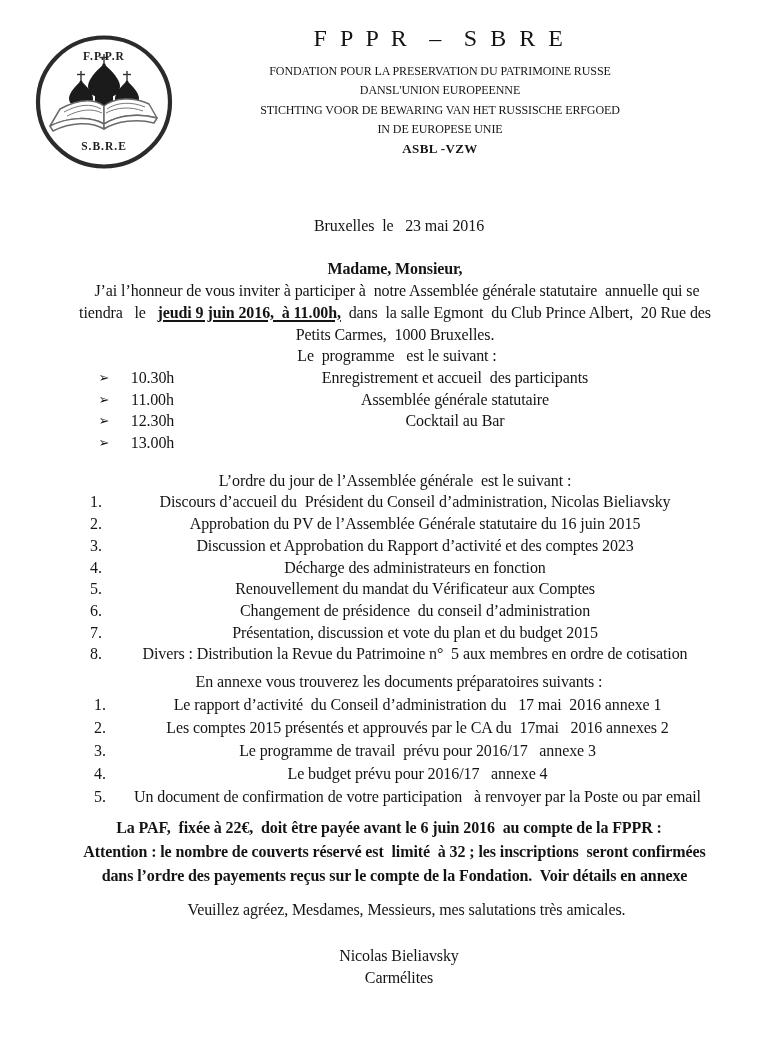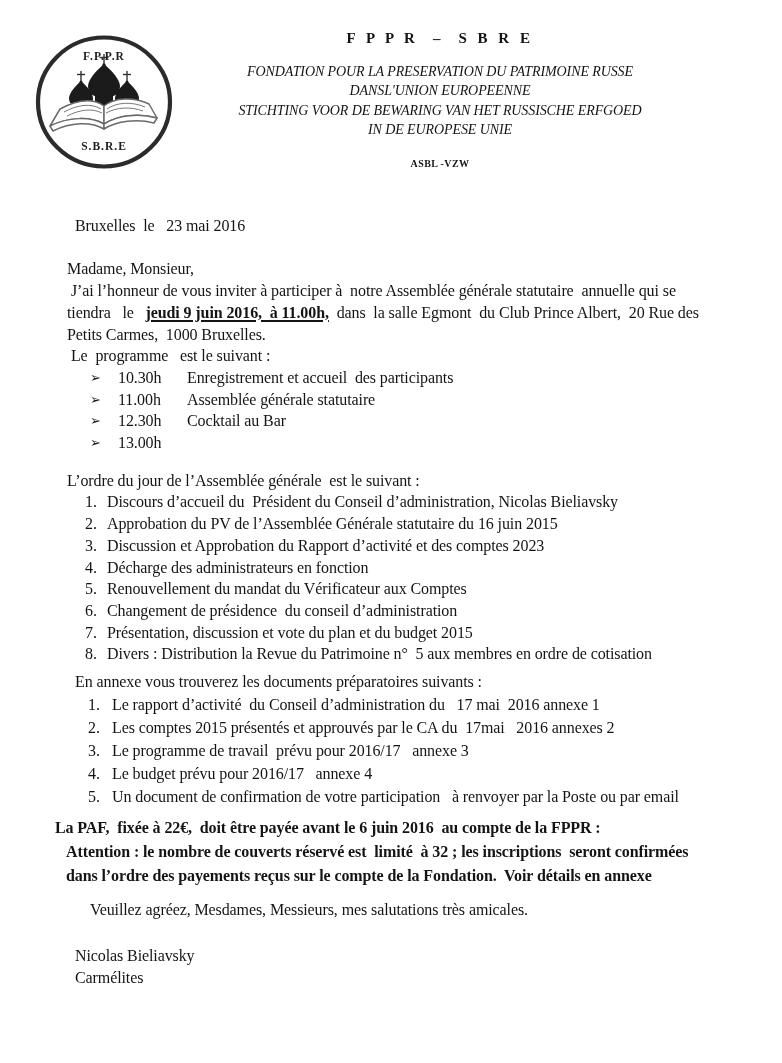--- a/index.html
+++ b/index.html
@@ -12,39 +12,38 @@
     overflow:hidden;
   }
   .pre{white-space:pre-wrap;}
   
   .logo{position:absolute;left:33px;top:34px;width:142px;height:140px;}
   .header-text{
     position:absolute;left:110px;top:26px;width:660px;
     text-align:center;
   }
   .org-title{
-    font-size:15px;font-weight:bold;letter-spacing:3.5px;
+    font-size:24px;font-weight:normal;letter-spacing:3.5px;
     line-height:24px;margin:0 0 12px 0;white-space:pre;
   }
   .org-line{
-    font-size:14px;line-height:19.3px;letter-spacing:-0.1px;
+    font-size:12px;line-height:19.3px;letter-spacing:-0.1px;
     white-space:pre;
-    font-style:italic;
   }
   .org-abbr{
-    font-size:10px;font-weight:bold;line-height:17px;letter-spacing:0.4px;
-    margin-top:16px;
+    font-size:13px;font-weight:bold;line-height:17px;letter-spacing:0.4px;
+    margin-top:1px;
   }
   
   .letter{
     position:absolute;left:67px;top:215px;width:656px;
-    font-size:16px;line-height:21.7px;letter-spacing:-0.1px;
+    font-size:16px;line-height:21.7px;letter-spacing:-0.1px;text-align:center;
   }
   .dateline{padding-left:8px;}
-  .salutation{margin-top:21.7px;font-weight:normal;}
+  .salutation{margin-top:21.7px;font-weight:bold;}
   .intro{margin:0;}
   .intro .hl{font-weight:bold;text-decoration:underline;text-decoration-thickness:1.5px;text-underline-offset:2px;}
   .program-row{display:flex;}
   .program-row .bullet{
     width:28px;margin-left:23px;flex:none;
     font-family:"DejaVu Sans",sans-serif;font-size:13px;
   }
   .program-row .time{width:69px;flex:none;}
   .program-row .txt{flex:1;}
   .agenda-intro{margin-top:16px;}

